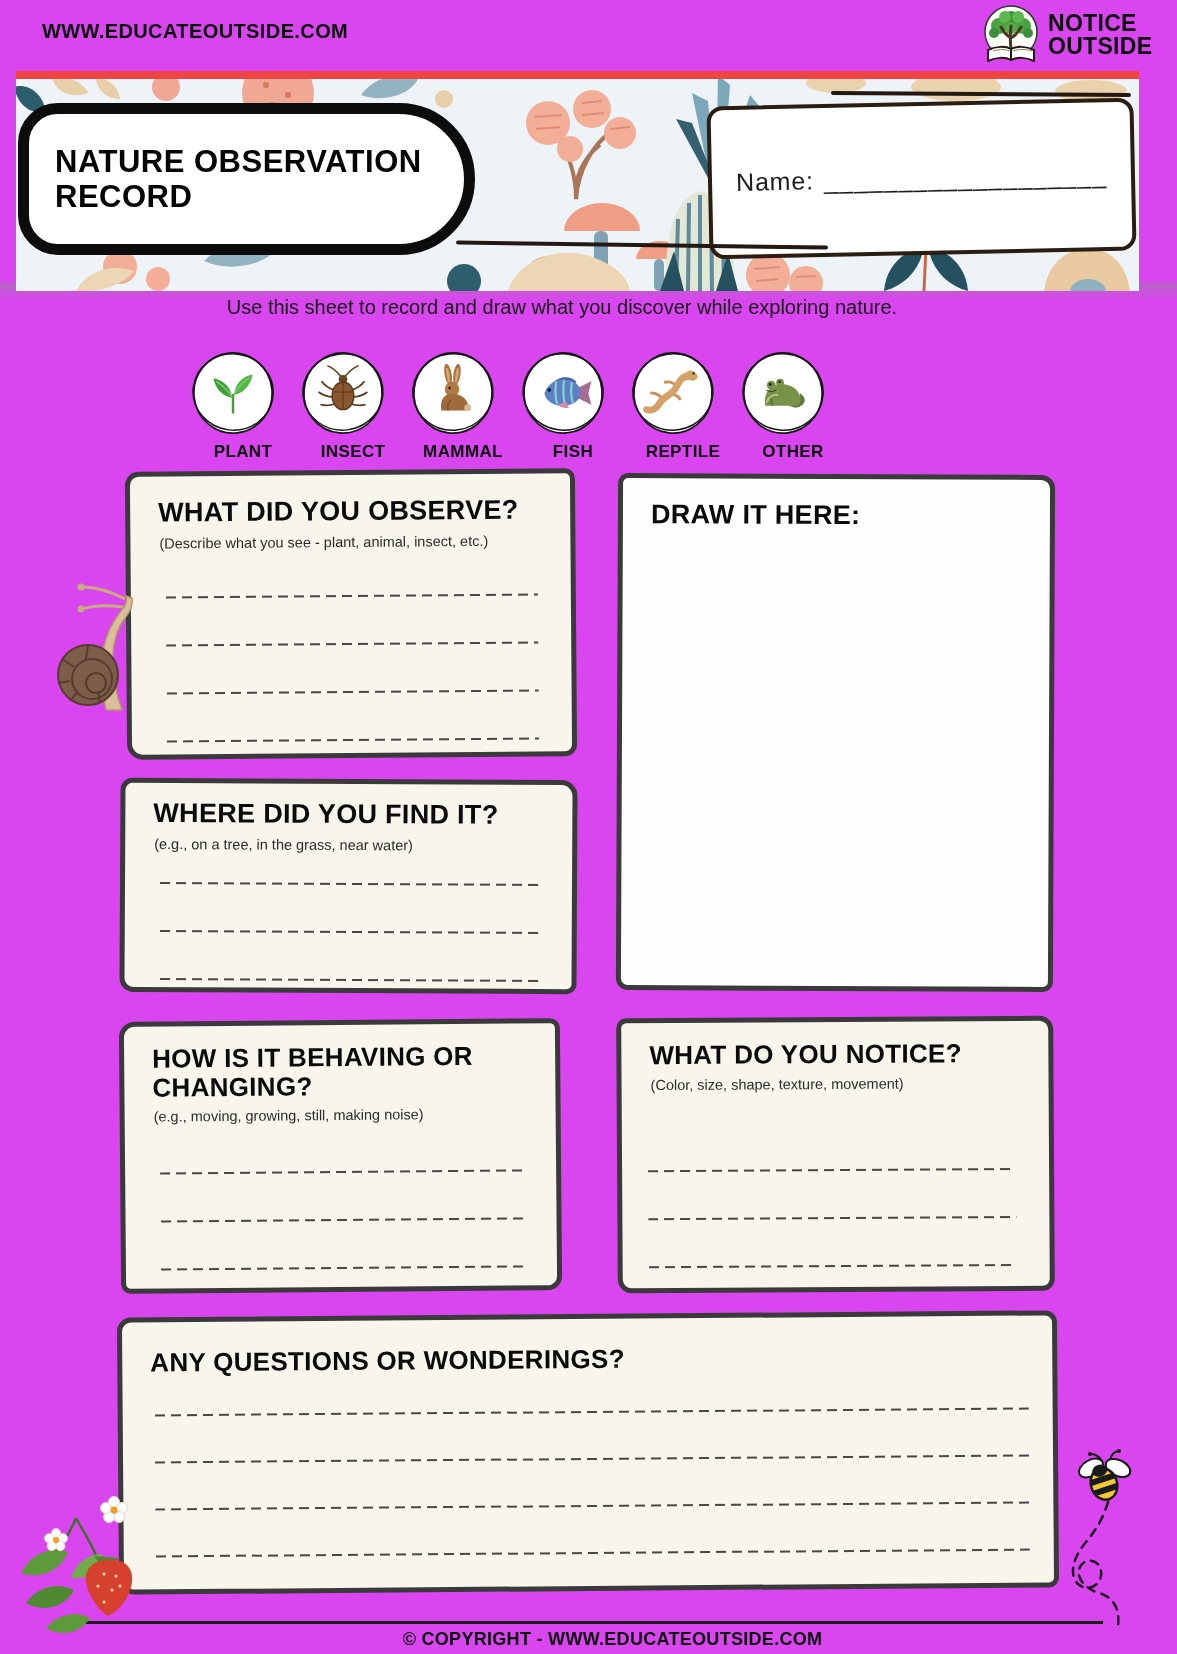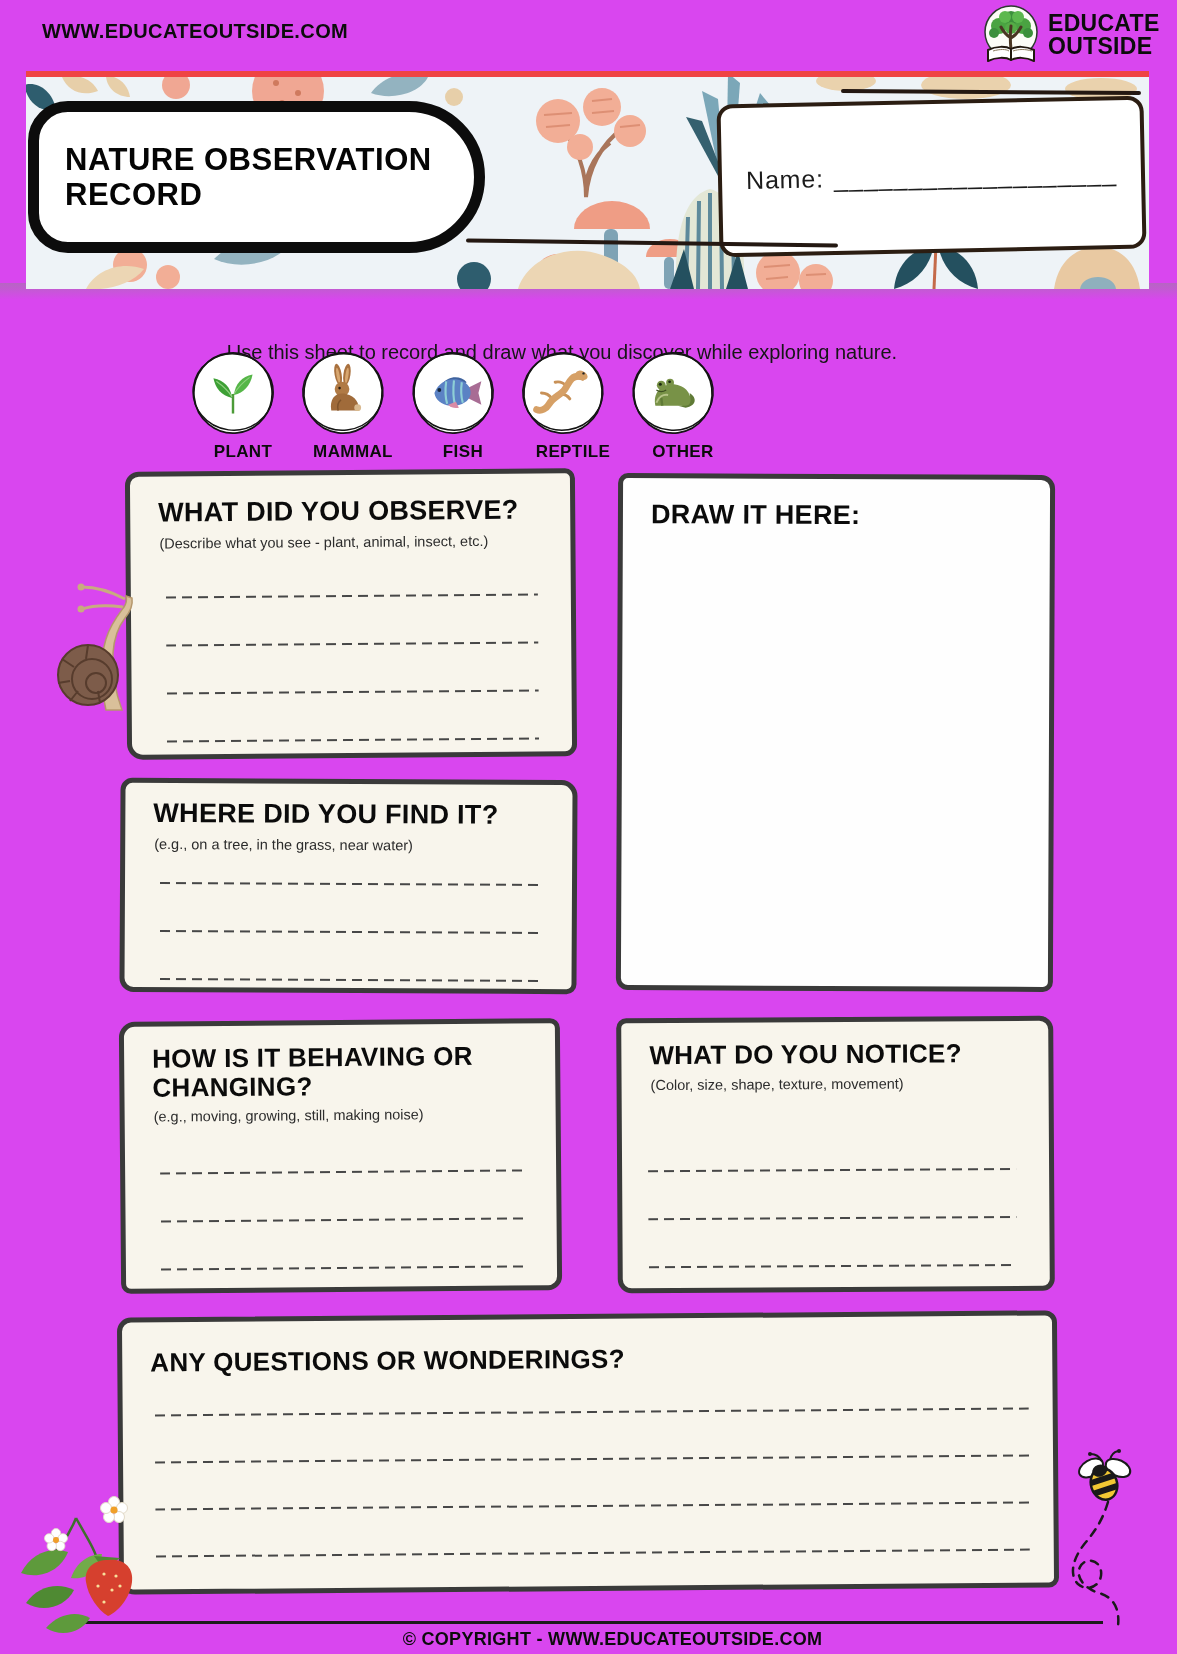--- a/index.html
+++ b/index.html
@@ -5,40 +5,40 @@
   html,body{margin:0;padding:0;background:#e8e8e8;}
   .page{position:relative;width:1177px;height:1654px;background:#d946ef;overflow:hidden;
         font-family:"Liberation Sans",sans-serif;color:#111;margin:0 auto;}
   
   #site-header{position:absolute;left:42px;top:20px;font-size:20px;font-weight:800;
         letter-spacing:.4px;color:#0c0c0c;}
   #logo{position:absolute;left:980px;top:4px;display:flex;align-items:center;}
   #logo .logo-text{margin-left:6px;font-weight:800;font-size:23px;line-height:23px;
         letter-spacing:.3px;color:#0c0c0c;}
   
-  #banner{position:absolute;left:26px;top:71px;width:1123px;height:212px;background:#eef3f7;
-        border-top:6px solid #ef4444;overflow:hidden;}
+  #banner{position:absolute;left:16px;top:71px;width:1123px;height:212px;background:#eef3f7;
+        border-top:8px solid #ef4444;overflow:hidden;}
   #banner-art{position:absolute;left:0;top:0;z-index:1;}
   #banner-shadow{position:absolute;left:0;top:283px;width:1177px;height:17px;
         background:linear-gradient(to bottom,rgba(140,140,140,.45),rgba(255,255,255,0));z-index:0;}
   #title-pill{position:absolute;left:2px;top:24px;width:457px;height:152px;background:#fff;
         border:11px solid #0c0c0c;border-radius:42px 80px 80px 42px;box-sizing:border-box;
         display:flex;flex-direction:column;justify-content:center;padding-left:26px;z-index:3;}
   .title-line{font-size:31px;font-weight:800;letter-spacing:.5px;line-height:1.13;color:#050505;}
   #name-box{position:absolute;left:692px;top:23px;width:427px;height:153px;background:#fff;
         border:4px solid #2b1d12;border-radius:16px;box-sizing:border-box;z-index:3;
         transform:rotate(-1.2deg);display:flex;align-items:center;justify-content:center;
         font-size:25px;color:#1c1c1c;letter-spacing:.8px;}
   #name-box .name-blank{margin-left:10px;letter-spacing:1px;}
   .accent-line{position:absolute;background:#241812;height:4px;border-radius:2px;z-index:4;}
   #accent-top{left:815px;top:13px;width:300px;transform:rotate(.4deg);}
   #accent-bottom{left:440px;top:164px;width:372px;transform:rotate(.8deg);}
   
   #instruction{position:absolute;left:0;top:296px;width:1124px;text-align:center;
-        font-size:20px;color:#161616;margin-top:45px;}
+        font-size:20px;color:#161616;}
   
   #categories{position:absolute;left:178px;top:349px;width:770px;display:flex;}
   .cat{width:110px;display:flex;flex-direction:column;align-items:center;cursor:pointer;}
   .cat-label{margin-top:5px;font-size:17px;font-weight:800;letter-spacing:.4px;color:#0c0c0c;padding-left:20px;}
   
   .sketch-box{position:absolute;background:#f8f5ec;border:5px solid #3a3a3a;
         box-sizing:border-box;}
   #box-observe{left:126px;top:470px;width:450px;height:288px;border-radius:14px 10px 12px 16px;transform:rotate(-.45deg);}
   #box-draw{left:617px;top:474px;width:437px;height:517px;background:#fefefe;border-radius:10px 14px 10px 12px;transform:rotate(.25deg);}
   #box-where{left:120px;top:779px;width:457px;height:214px;border-radius:12px 16px 10px 14px;transform:rotate(.3deg);}
@@ -84,21 +84,21 @@
       <circle cx="38" cy="13" r="6" fill="#5cb84e"></circle>
         <circle cx="14" cy="29" r="5" fill="#3c8f3c"></circle>
       <circle cx="48" cy="29" r="5" fill="#3c8f3c"></circle>
         <circle cx="31" cy="24" r="6" fill="#55ab46"></circle>
       <path d="M31 46 C30 36 30 30 31 22 M31 34 C26 31 23 27 21 23 M31 34 C36 31 39 27 41 23" stroke="#4a3623" stroke-width="3" fill="none" stroke-linecap="round"></path>
       <path d="M8 46 C16 42 26 42 31 45 L31 56 C26 53 16 53 8 57Z" fill="#ffffff" stroke="#22180f" stroke-width="2" stroke-linejoin="round"></path>
       <path d="M54 46 C46 42 36 42 31 45 L31 56 C36 53 46 53 54 57Z" fill="#ffffff" stroke="#22180f" stroke-width="2" stroke-linejoin="round"></path>
       <path d="M13 47 C20 45 26 45 29 47 M33 47 C39 45 45 45 52 47" stroke="#8a7a5e" stroke-width="1" fill="none"></path>
     </svg>
     <div class="logo-text">
-      <div>EDUCATE</div>
+      <div>NOTICE</div>
       <div>OUTSIDE</div>
     </div>
   </div>
 
   <div id="banner-shadow"></div>
   <div id="banner">
     <svg id="banner-art" width="1123" height="212" viewBox="0 0 1123 212">
       <path d="M-2 8 C12 4 26 14 30 32 C14 36 2 26 -2 8Z" fill="#2e5d6e"></path>
       <path d="M36 0 C52 -4 66 2 72 14 C56 20 42 14 36 0Z" fill="#e7cfa9"></path>
       <path d="M80 -2 C94 0 102 8 104 20 C90 20 80 10 80 -2Z" fill="#e7cfa9"></path>
@@ -170,20 +170,32 @@
         <ellipse cx="45" cy="44" rx="41" ry="39" fill="none" stroke="#141414" stroke-width="1.5" transform="rotate(7 45 45)"></ellipse>
         <path d="M45 66 L45 46" stroke="#4c9b38" stroke-width="2.5"></path>
         <path d="M44 50 C33 48 27 40 25 30 C36 32 43 40 44 50Z" fill="#3da035"></path>
         <path d="M46 47 C47 36 54 28 65 26 C63 37 56 45 46 47Z" fill="#55b648"></path>
         <path d="M28 33 C35 38 41 44 44 49 M62 29 C55 34 49 41 46 46" stroke="#8fd07f" stroke-width="1.2" fill="none"></path>
       </svg>
       <div class="cat-label">PLANT</div>
     </div>
     <div class="cat">
       <svg width="88" height="88" viewBox="0 0 90 90">
+        <ellipse cx="45" cy="45" rx="40" ry="41" fill="#fff" stroke="#141414" stroke-width="1.8" transform="rotate(5 45 45)"></ellipse>
+        <ellipse cx="45" cy="44" rx="41" ry="39" fill="none" stroke="#141414" stroke-width="1.5" transform="rotate(-7 45 45)"></ellipse>
+        <path d="M43 28 C38 22 34 19 29 17 M47 28 C52 22 56 19 61 17" stroke="#5a3819" stroke-width="1.6" fill="none"></path>
+        <path d="M36 42 C30 40 26 37 23 33 M35 49 C29 49 24 47 20 44 M37 56 C32 58 27 58 22 57 M54 42 C60 40 64 37 67 33 M55 49 C61 49 66 47 70 44 M53 56 C58 58 63 58 68 57" stroke="#5a3819" stroke-width="1.8" fill="none"></path>
+        <circle cx="45" cy="31" r="4.5" fill="#6b4423"></circle>
+        <path d="M45 34 C52 34 56 40 56 48 C56 56 51 62 45 62 C39 62 34 56 34 48 C34 40 38 34 45 34Z" fill="#8a5731" stroke="#5a3819" stroke-width="1.5"></path>
+        <path d="M45 34 L45 62 M36 44 L54 44" stroke="#5a3819" stroke-width="1.1"></path>
+      </svg>
+      <div class="cat-label">INSECT</div>
+    </div>
+    <div class="cat">
+      <svg width="88" height="88" viewBox="0 0 90 90">
         <ellipse cx="45" cy="45" rx="40" ry="41" fill="#fff" stroke="#141414" stroke-width="1.8" transform="rotate(7 45 45)"></ellipse>
         <ellipse cx="45" cy="44" rx="41" ry="39" fill="none" stroke="#141414" stroke-width="1.5" transform="rotate(-6 45 45)"></ellipse>
         <ellipse cx="40" cy="26" rx="3.6" ry="11" fill="#a9713f" transform="rotate(-10 40 26)"></ellipse>
         <ellipse cx="49" cy="26" rx="3.6" ry="11" fill="#a9713f" transform="rotate(8 49 26)"></ellipse>
         <ellipse cx="40" cy="27" rx="1.6" ry="8" fill="#d8a770" transform="rotate(-10 40 27)"></ellipse>
         <ellipse cx="49" cy="27" rx="1.6" ry="8" fill="#d8a770" transform="rotate(8 49 27)"></ellipse>
         <circle cx="44" cy="41" r="7.5" fill="#b07a45"></circle>
         <circle cx="41.5" cy="40" r="1.3" fill="#2a1c10"></circle>
         <path d="M33 63 C31 50 38 44 48 46 C58 48 62 56 61 63Z" fill="#a06b3a"></path>
         <path d="M40 63 C39 58 40 54 43 52" stroke="#7e522a" stroke-width="1.5" fill="none"></path>

